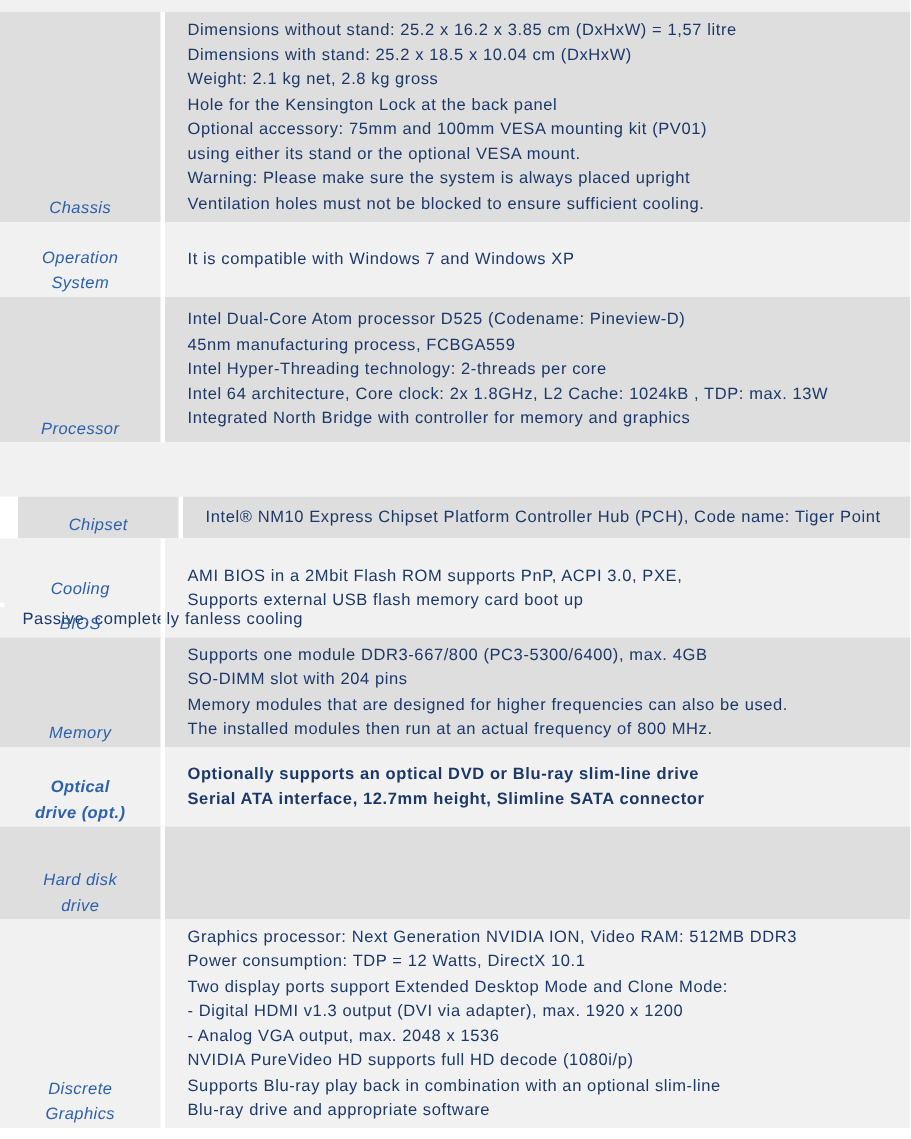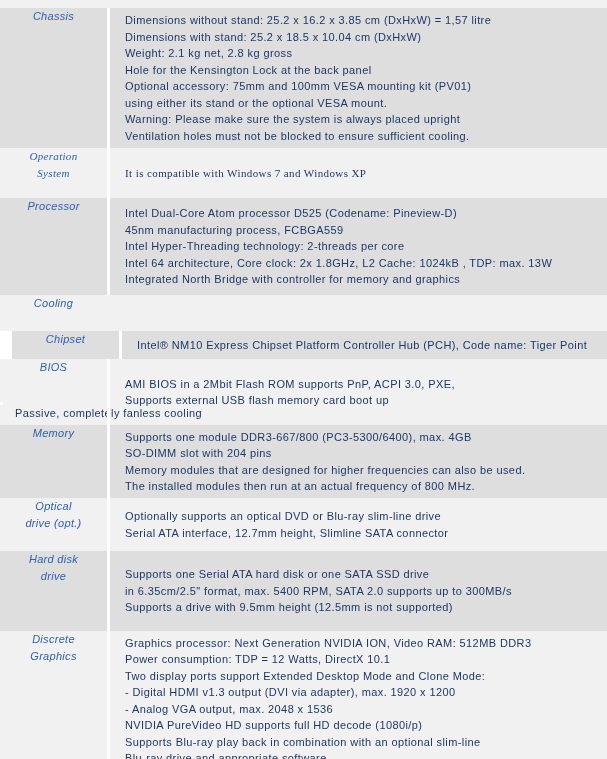--- a/index.html
+++ b/index.html
@@ -15,21 +15,21 @@
   .band.dark  { background: #dedede; }
   .band.light { background: #f1f1f1; }
   .topstrip { height: 8px; background: #f1f1f1; }
   .bottomstrip { height: 7px; background: #ffffff; }
 
   .label-cell {
     width: 107px;
     flex: 0 0 107px;
     display: flex;
     flex-direction: column;
-    justify-content: flex-start;
+    justify-content: flex-end;
     align-items: center;
     text-align: center;
     color: #2e61ad;
     font-style: italic;
     font-size: 11px;
     line-height: 17px;
     letter-spacing: 0.3px;
   }
   .divider {
     width: 3px;
@@ -45,28 +45,28 @@
     padding-right: 25px;
     color: #1c3868;
     font-size: 11px;
     line-height: 16.5px;
     letter-spacing: 0.4px;
   }
   .content-cell .line, .label-cell .line { white-space: nowrap; }
 
   
   .r0 { height: 140px; }
-  .r1 { height: 50px; font-family: Liberation Serif, serif; }
+  .r1 { height: 50px; }
   .r2 { height: 97px; }
   .r3 { height: 36px; flex-direction: column; }
   .r4 { height: 28px; margin-left: 12px; }
   .r5 { height: 66px; }
   .r6 { height: 73px; }
-  .r7 { height: 53px; }
-  .r8 { height: 80px; }
+  .r7 { height: 53px; font-weight: bold; }
+  .r8 { height: 62px; }
   .r9 { height: 139px; }
 </style>
 </head>
 <body>
 
 <div class="page">
 
   <div class="topstrip"></div>
 
   <div class="band dark r0">
@@ -166,25 +166,20 @@
         <div class="line">Serial ATA interface, 12.7mm height, Slimline SATA connector</div>
       </div>
   </div>
 
   <div class="band dark r8">
     <div class="label-cell">
         <div class="line">Hard disk</div>
         <div class="line">drive</div>
       </div>
     <div class="divider"></div>
-    <div class="content-cell">
-        <div class="line">Supports one Serial ATA hard disk or one SATA SSD drive</div>
-        <div class="line">in 6.35cm/2.5" format, max. 5400 RPM, SATA 2.0 supports up to 300MB/s</div>
-        <div class="line">Supports a drive with 9.5mm height (12.5mm is not supported)</div>
-      </div>
   </div>
 
   <div class="band light r9">
     <div class="label-cell">
         <div class="line">Discrete</div>
         <div class="line">Graphics</div>
       </div>
     <div class="divider"></div>
     <div class="content-cell">
         <div class="line">Graphics processor: Next Generation NVIDIA ION, Video RAM: 512MB DDR3</div>

